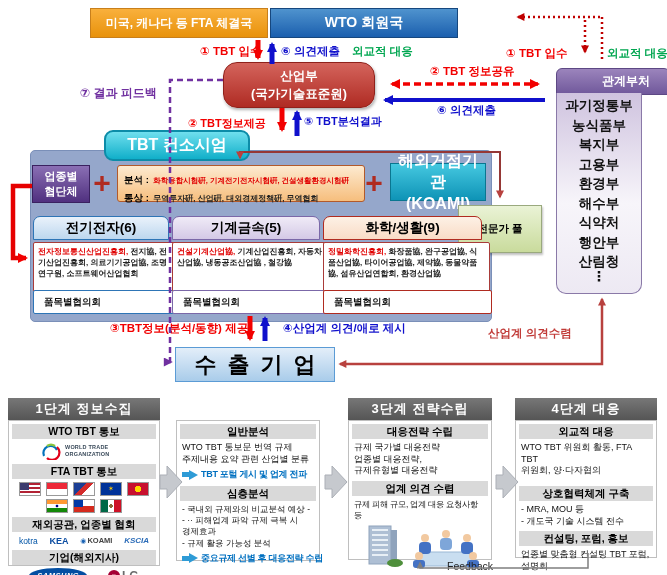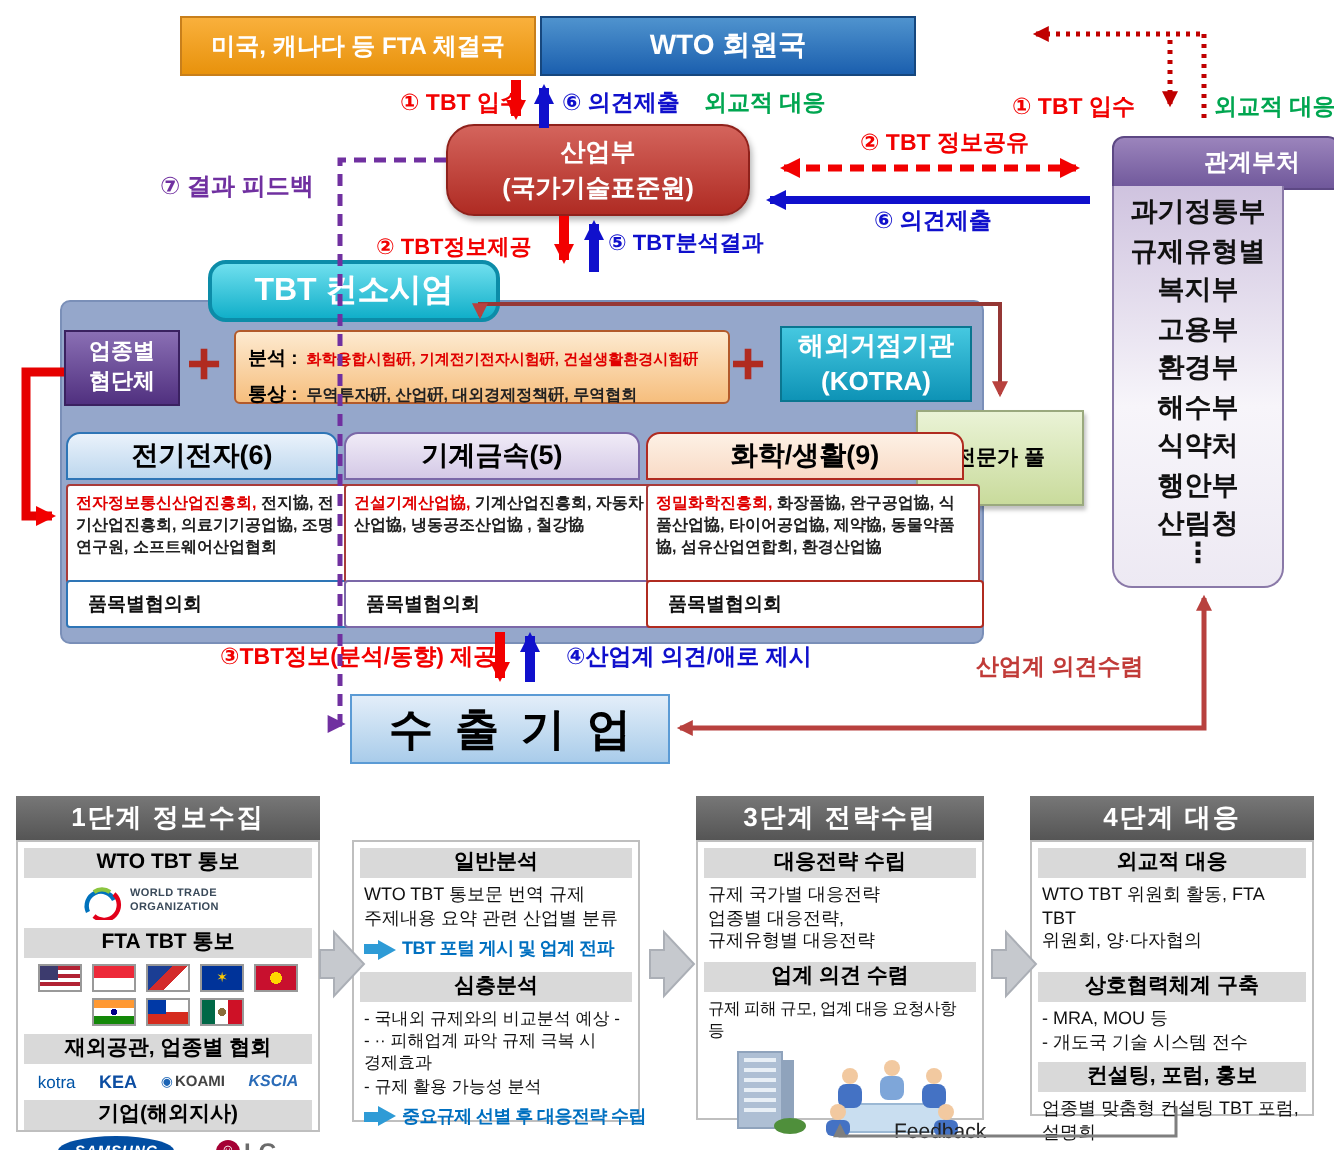--- a/index.html
+++ b/index.html
@@ -21,21 +21,21 @@
   .rel-dots{text-align:center;font-weight:bold;font-size:14px;color:#111;line-height:8px;}
   
   .cons-bg{background:#95A7CB;border:1px solid #7A8FB8;border-radius:5px;}
   .cons-label{background:linear-gradient(180deg,#6FDFEE,#11AFC9);border:2px solid #0C8CA8;border-radius:9px;color:#fff;font-weight:bold;font-size:16px;}
   .assoc{background:linear-gradient(180deg,#8A6FB4,#50307F);border:1px solid #3A2160;color:#fff;font-weight:bold;font-size:11px;line-height:1.4;}
   .plus{color:#B02B20;font-weight:bold;font-size:30px;line-height:30px;}
   .anal{background:linear-gradient(180deg,#FDEAD0,#F6BE7D);border:1px solid #B25A2B;border-radius:3px;padding:3px 6px;}
   .anal b{font-size:9.5px;color:#000;}
   .anal .it1{font-size:7.5px;color:#E00000;font-weight:bold;}
   .anal .it2{font-size:8px;color:#222;font-weight:bold;}
-  .kotra{background:linear-gradient(180deg,#45C8E0,#0E93B6);border:1px solid #0A7690;color:#fff;font-weight:bold;font-size:13px;line-height:1.35;}
+  .kotra{background:linear-gradient(180deg,#45C8E0,#0E93B6);border:1px solid #0A7690;color:#fff;font-weight:bold;font-size:16px;line-height:1.35;}
   .expert{background:linear-gradient(180deg,#EAF3D6,#C9DB9C);border:1px solid #9AA97E;color:#000;font-weight:bold;font-size:10.5px;box-shadow:1px 2px 2px rgba(0,0,0,.25);}
   .sec-head{font-weight:bold;font-size:13.5px;color:#000;border-radius:7px 7px 0 0;}
   .h-elec{background:linear-gradient(180deg,#EAF2FB,#BDD7EE);border:1.5px solid #2E75B6;}
   .h-mach{background:linear-gradient(180deg,#F0EBF7,#D4C9E6);border:1.5px solid #7B68A8;}
   .h-chem{background:linear-gradient(180deg,#FDF1E5,#F9DBC6);border:1.5px solid #B02B20;}
   .sec-body{background:#fff;border:1.2px solid #A93B39;border-radius:2px;font-size:8px;line-height:1.4;padding:3px 4px;color:#222;font-weight:bold;}
   .sec-lead{color:#E00000;}
   .council{background:#fff;font-size:9.5px;color:#111;display:flex;align-items:center;padding-left:10px;border-radius:2px;font-weight:bold;}
   .export{background:linear-gradient(180deg,#E3EEF9,#A9CCEA);border:1.5px solid #5B9BD5;color:#000;font-weight:bold;font-size:22px;letter-spacing:11px;text-indent:11px;}
   
@@ -91,21 +91,21 @@
   <div class="lbl green" style="left:607px;top:46px;">외교적 대응</div>
   <div class="lbl red" style="left:430px;top:64px;">② TBT 정보공유</div>
   <div class="lbl blue" style="left:437px;top:103px;">⑥ 의견제출</div>
   <div class="lbl purple" style="left:80px;top:85px;font-size:12px;">⑦ 결과 피드백</div>
   <div class="lbl red" style="left:188px;top:116px;font-size:11px;">② TBT정보제공</div>
   <div class="lbl blue" style="left:304px;top:114px;font-size:11px;">⑤ TBT분석결과</div>
 
   <div class="abs ctr rel-head" style="left:556px;top:68px;width:86px;height:25px;">관계부처</div>
   <div class="abs rel-body" style="left:556px;top:93px;width:86px;height:201px;padding-top:3px;box-sizing:border-box;">
     <div class="rel-item">과기정통부</div>
-    <div class="rel-item">규제유형별</div>
+    <div class="rel-item">농식품부</div>
     <div class="rel-item">복지부</div>
     <div class="rel-item">고용부</div>
     <div class="rel-item">환경부</div>
     <div class="rel-item">해수부</div>
     <div class="rel-item">식약처</div>
     <div class="rel-item">행안부</div>
     <div class="rel-item">산림청</div>
     <div class="rel-dots">⋮</div>
   </div>
 
@@ -124,21 +124,21 @@
     <div style="white-space:nowrap;"><b>분석 :</b>
       <span class="it1">화학융합시험硏, 기계전기전자시험硏, 건설생활환경시험硏</span></div>
     <div style="white-space:nowrap;"><b>통상 :</b>
       <span class="it2">무역투자硏, 산업硏, 대외경제정책硏, 무역협회</span></div>
   </div>
   <div class="abs ctr plus" style="left:360px;top:168px;width:28px;height:30px;">+</div>
 
   <div class="abs ctr kotra" style="left:390px;top:163px;width:94px;height:36px;">
     <div>
       <div>해외거점기관</div>
-      <div>(KOTRA)</div>
+      <div>(KOAMI)</div>
     </div>
   </div>
 
   <div class="abs ctr expert" style="left:458px;top:205px;width:82px;height:46px;">전문가 풀</div>
 
   <div class="abs ctr sec-head h-elec" style="left:33px;top:216px;width:134px;height:22px;">전기전자(6)</div>
   <div class="abs sec-body" style="left:33px;top:242px;width:134px;height:42px;"><span class="sec-lead">전자정보통신산업진흥회,</span><span> 전지協, 전기산업진흥회, 의료기기공업協, 조명연구원, 소프트웨어산업협회</span></div>
   <div class="abs council" style="left:33px;top:290px;width:134px;height:22px;border:1.2px solid #2E75B6;">품목별협의회</div>
 
   <div class="abs ctr sec-head h-mach" style="left:172px;top:216px;width:146px;height:22px;">기계금속(5)</div>

